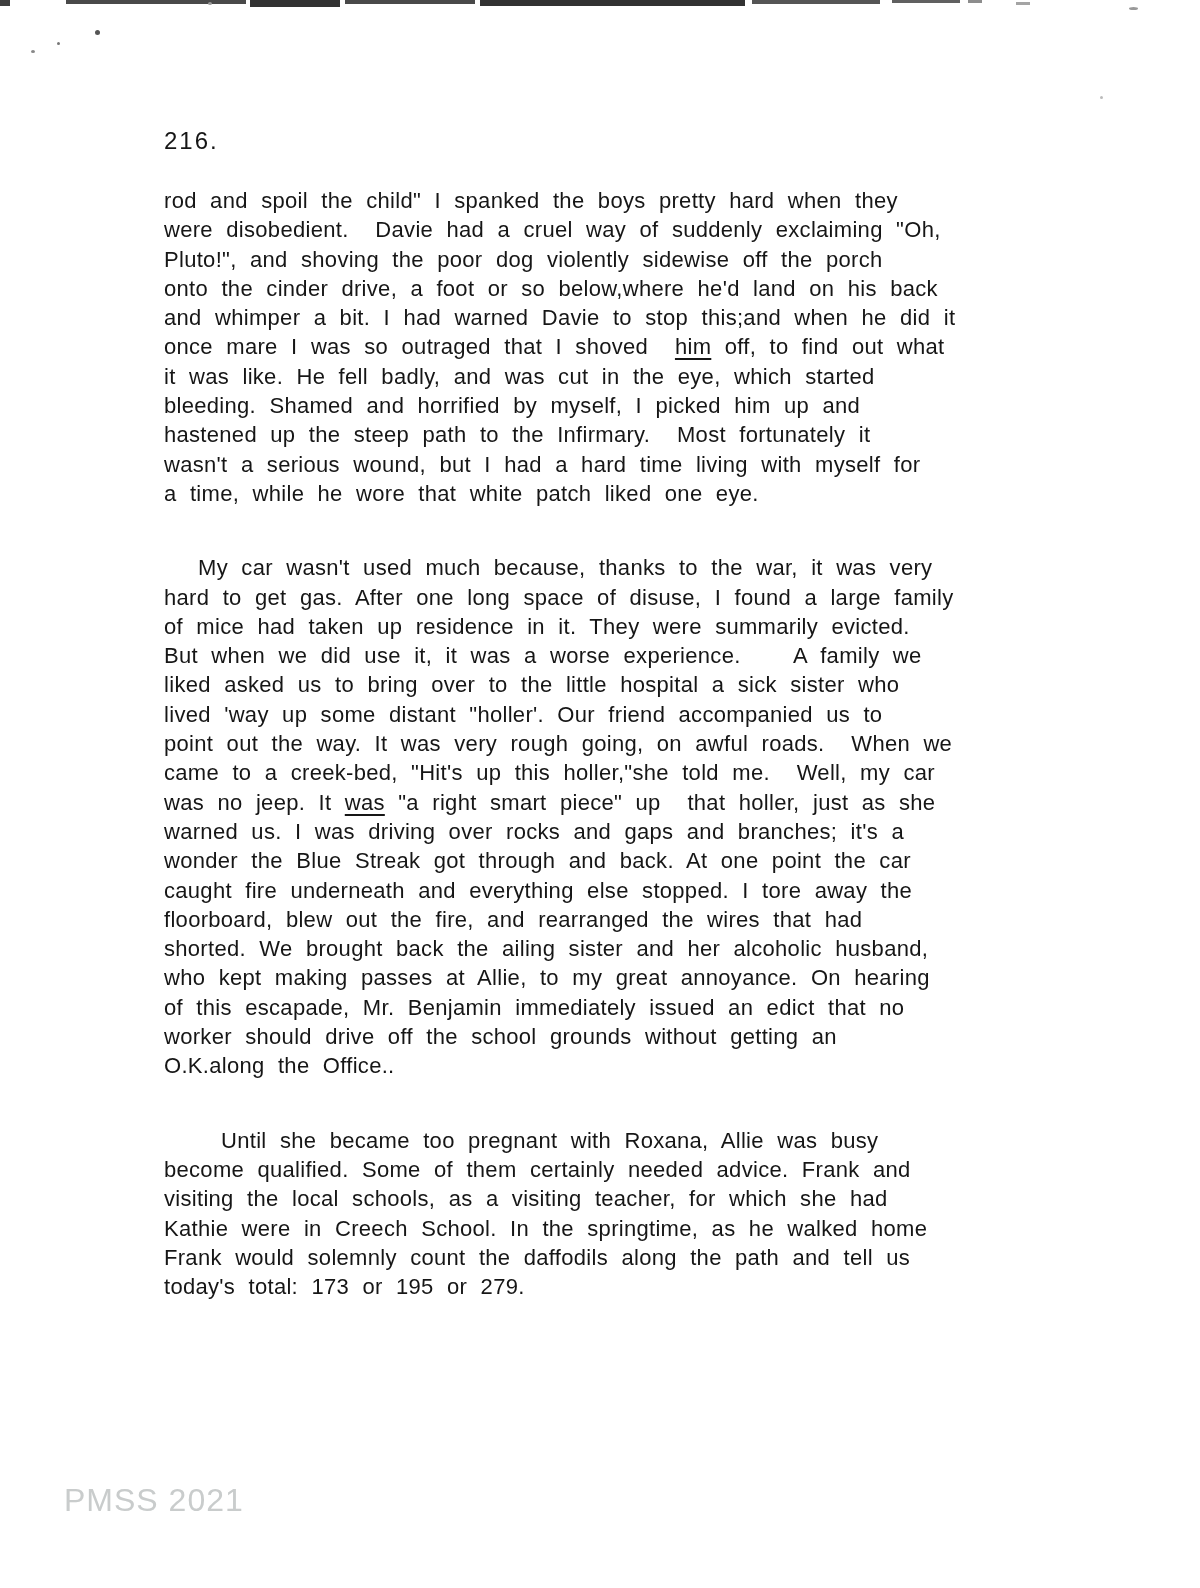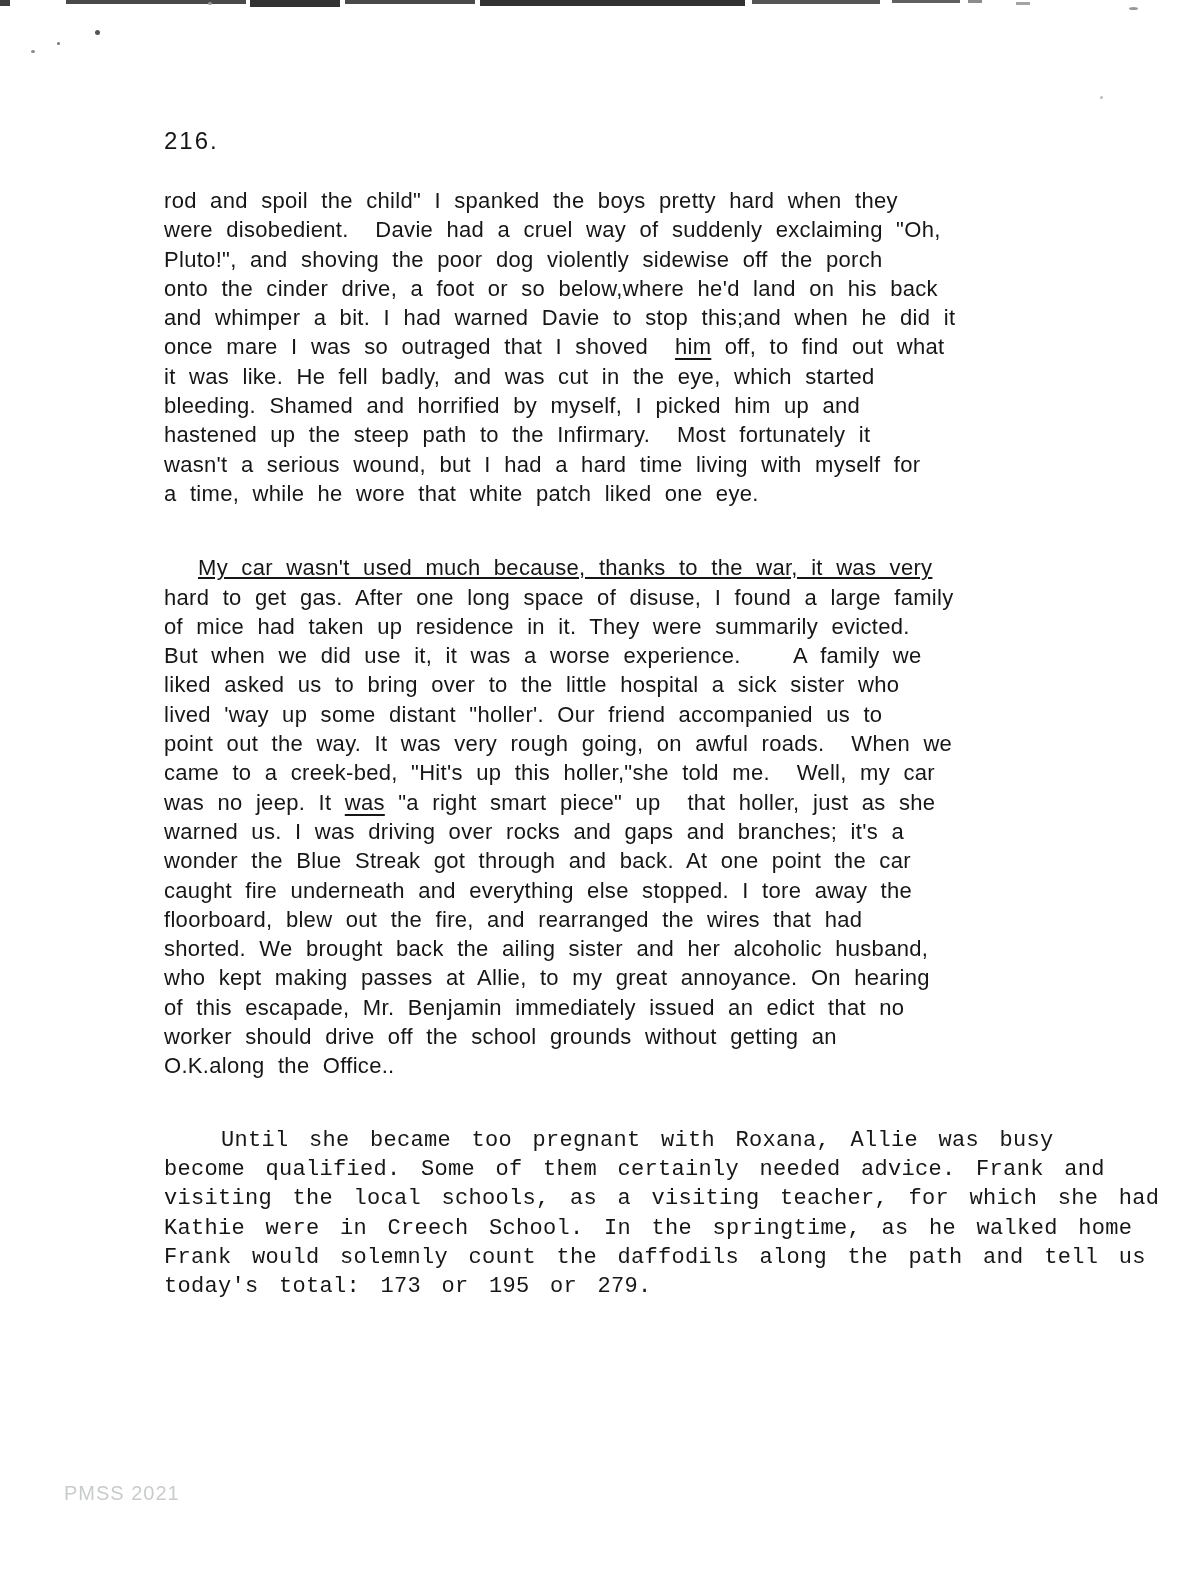--- a/index.html
+++ b/index.html
@@ -20,33 +20,33 @@
     position: absolute; left: 164px; top: 127px;
     font-size: 24px; letter-spacing: 2px;
     color: var(--text, #161616);
   }
   .textbody {
     position: absolute; left: 164px; top: 186px; width: 872px;
     font-size: 22px; line-height: 29.3px;
     word-spacing: 7px; letter-spacing: 0.3px;
   }
   .para { margin: 0 0 45px 0; }
-  .para:last-child { margin-bottom: 0; font-family: Liberation Mono, monospace; }
+  .para:last-child { margin-bottom: 0; }
   .line { white-space: pre; }
-  .para.indent-small .line:first-child { padding-left: 34px; text-decoration: underline; }
+  .para.indent-small .line:first-child { padding-left: 34px; }
   .para.indent-large .line:first-child { padding-left: 57px; }
   .u {
     text-decoration: underline;
     text-underline-offset: 4px;
     text-decoration-thickness: 1.5px;
     text-align: center;
   }
   .watermark {
     position: absolute; left: 64px; top: 1482px;
-    font-size: 20px; letter-spacing: 1px;
+    font-size: 32px; letter-spacing: 1px;
     color: var(--watermark, #c9c9c9);
   }
   .scanband { position: absolute; background: var(--scan_band, #1c1c1c); }
   .speck { position: absolute; border-radius: 50%; }
 </style>
 </head>
 <body>
 
 <div class="page">
 

